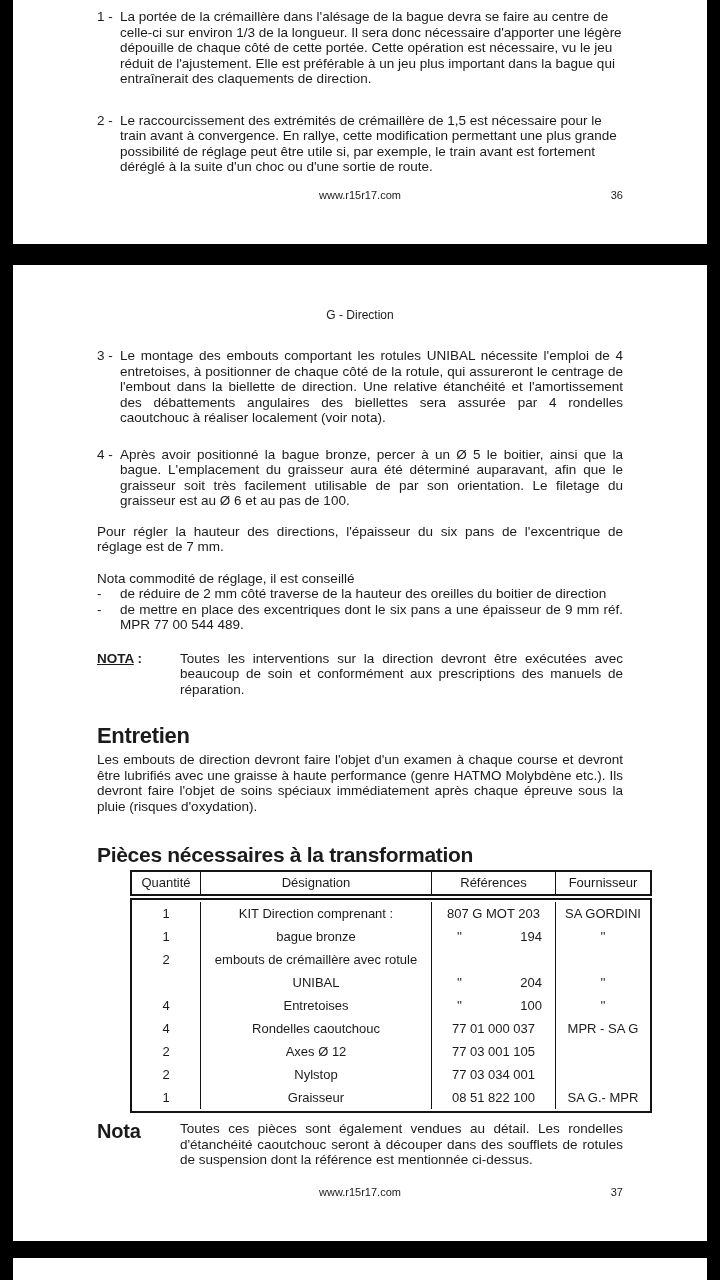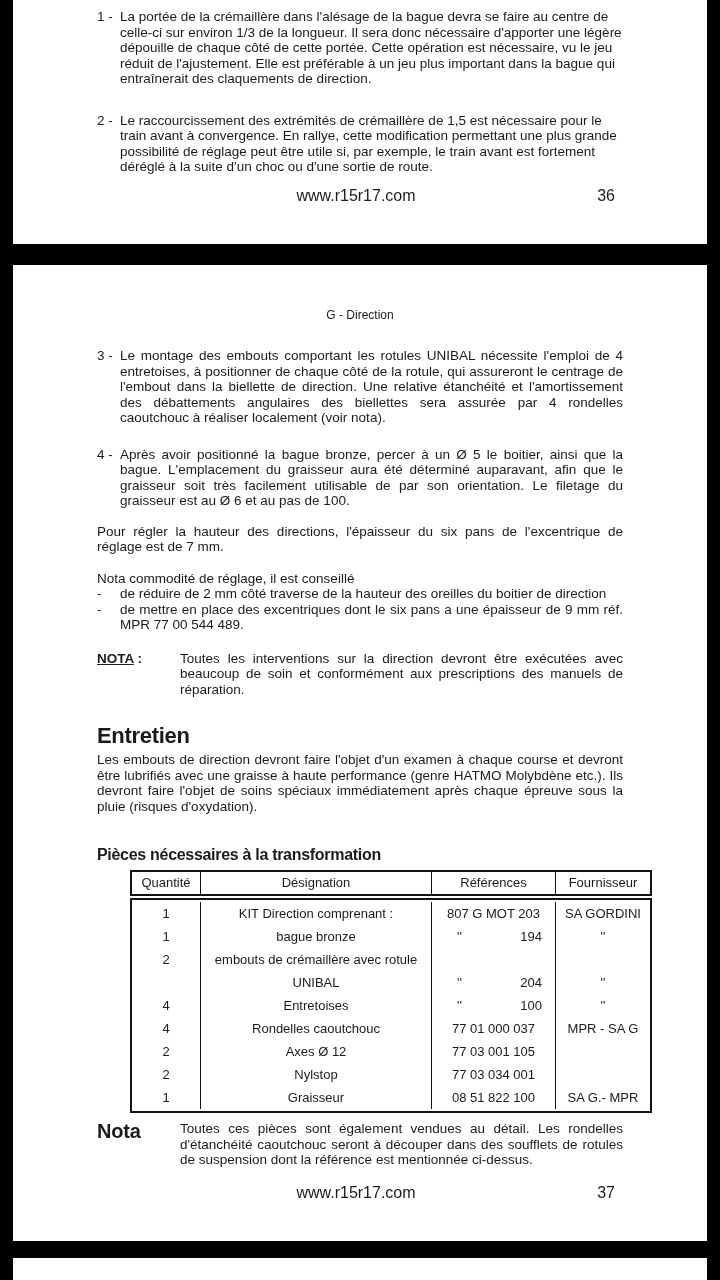--- a/index.html
+++ b/index.html
@@ -37,21 +37,21 @@
 
   .nota-block { display:flex; margin-top:18px; }
   .nota-label { width:83px; flex-shrink:0; font-weight:bold; }
   .nota-label .u { text-decoration:underline; }
   .nota-text { flex:1; }
 
   .section-heading {
     font-weight:bold; font-size:22px; line-height:25px; letter-spacing:-0.3px;
     margin-top:26px;
   }
-  .h-pieces { font-size:16px; margin-top:28px; margin-bottom:3px; }
+  .h-pieces { font-size:21px; margin-top:28px; margin-bottom:3px; }
   .entretien-text { margin-top:4px; }
 
   
   .parts-table { margin-left:3px; width:522px; font-size:13px;padding-left:30px; }
   .t-box { border:2px solid #141414; box-sizing:border-box; }
   .t-head { margin-bottom:2px; }
   .t-row { display:grid; grid-template-columns:69px 231px 124px 1fr; }
   .t-head .t-row { height:22px; }
   .t-body { padding:2px 0; }
   .t-body .t-row { height:23px; }
@@ -59,21 +59,21 @@
     border-right:1px solid #141414;
     display:flex; align-items:center; justify-content:center;
     overflow:hidden; white-space:nowrap;
   }
   .cell:last-child { border-right:none; }
   .cell.split { justify-content:space-between; padding:0 13px 0 25px; box-sizing:border-box; }
 
   .nota2-block { display:flex; margin-top:8px; }
   .nota2-label { width:83px; flex-shrink:0; font-weight:bold; font-size:20px; line-height:20px; letter-spacing:-0.2px; }
 
-  .page-footer { position:absolute; left:84px; right:92px; font-size:16px; }
+  .page-footer { position:absolute; left:84px; right:84px; font-size:11px; }
   .pf-36 { top:188px; }
   .pf-37 { top:920px; }
   .footer-site { text-align:center; }
   .footer-num { position:absolute; right:0; top:0; }
 </style>
 </head>
 <body>
 
 <div class="viewer">
 

